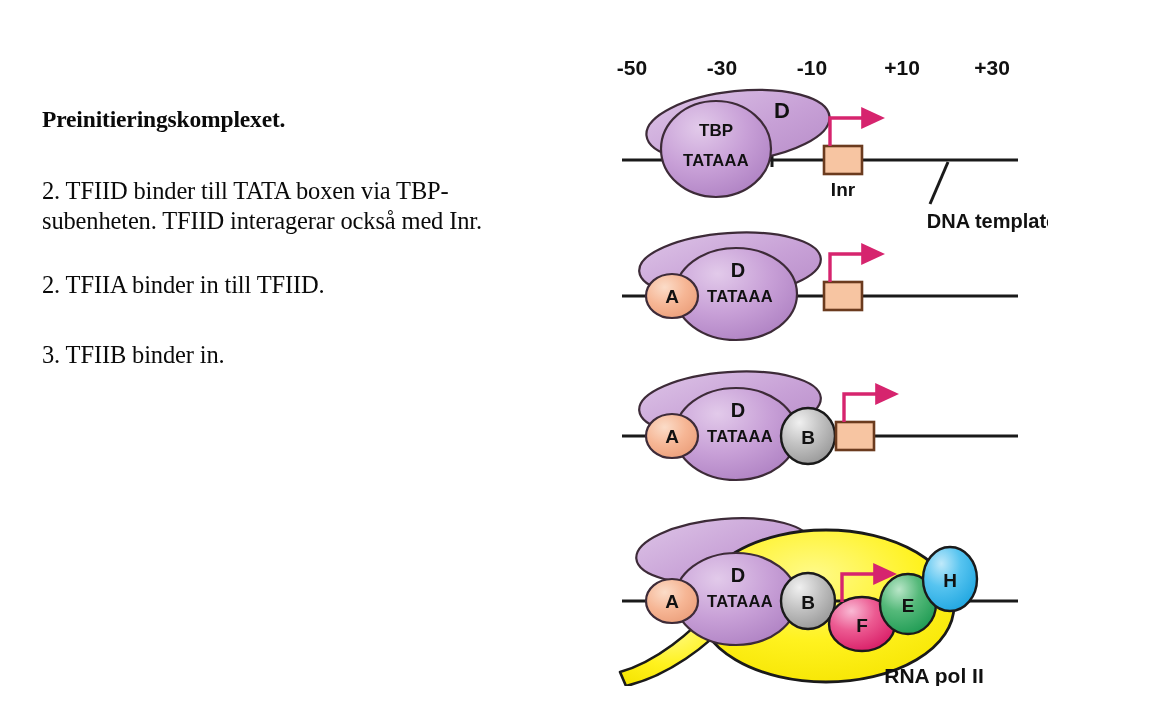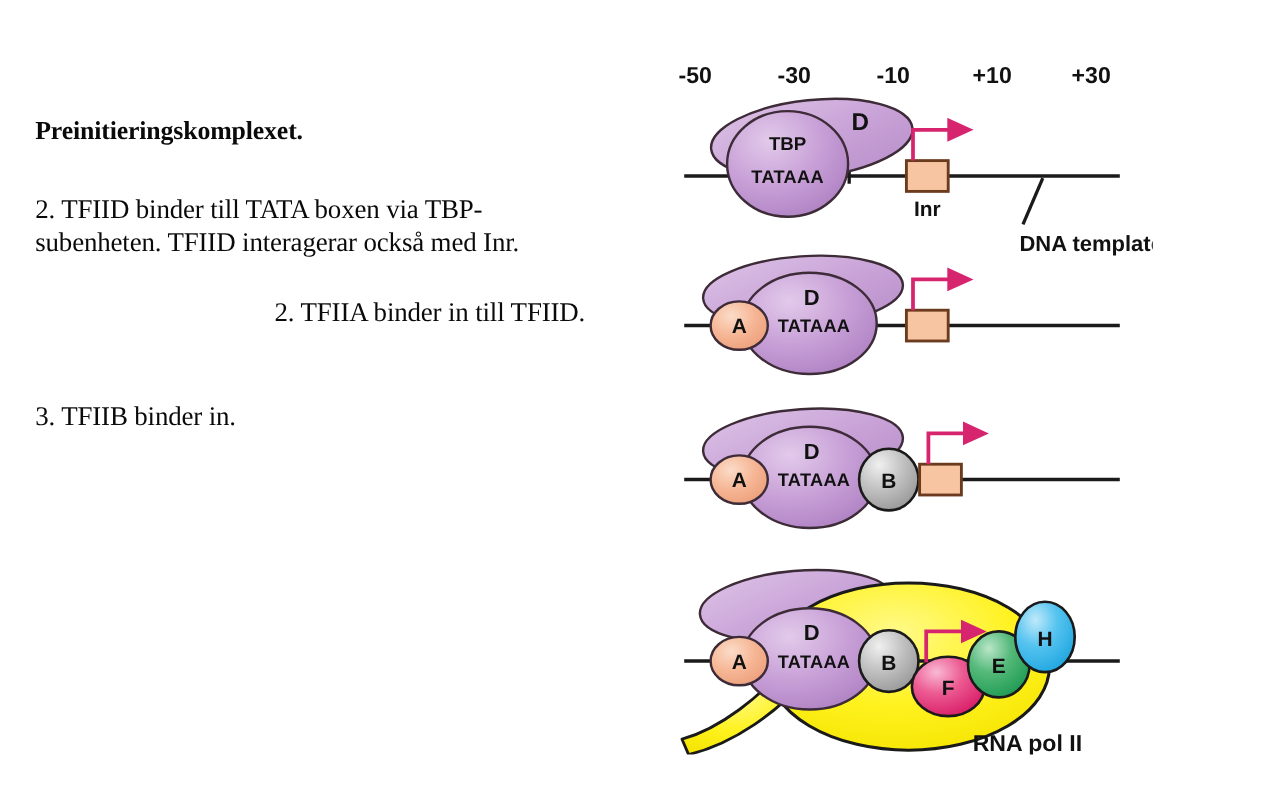--- a/index.html
+++ b/index.html
@@ -18,39 +18,39 @@
     position: absolute;
     left: 0; top: 0;
     width: 1154px;
     height: 724px;
     background: #ffffff;
   }
 
   
   #text-column {
     position: absolute;
-    left: 32px;
+    left: 42px;
     top: 104px;
     width: 500px;
   }
   .para {
     font-family: "Liberation Serif", serif;
     font-size: 24.5px;
     line-height: 30px;
     color: #0a0a0a;
     margin: 0 0 28px 0;
     letter-spacing: -0.15px;
   }
   .para.heading {
     font-weight: bold;
     font-size: 23.5px;
     margin-bottom: 42px;
   }
   .para.step1 { margin-bottom: 34px; }
-  .para.step2 { margin-bottom: 64px; text-align: right; }
+  .para.step2 { margin-bottom: 40px; }
   .para.step3 { margin-bottom: 64px; }
 
   
   #diagram {
     position: absolute;
     left: 596px;
     top: 46px;
     width: 452px;
     height: 640px;
   }

